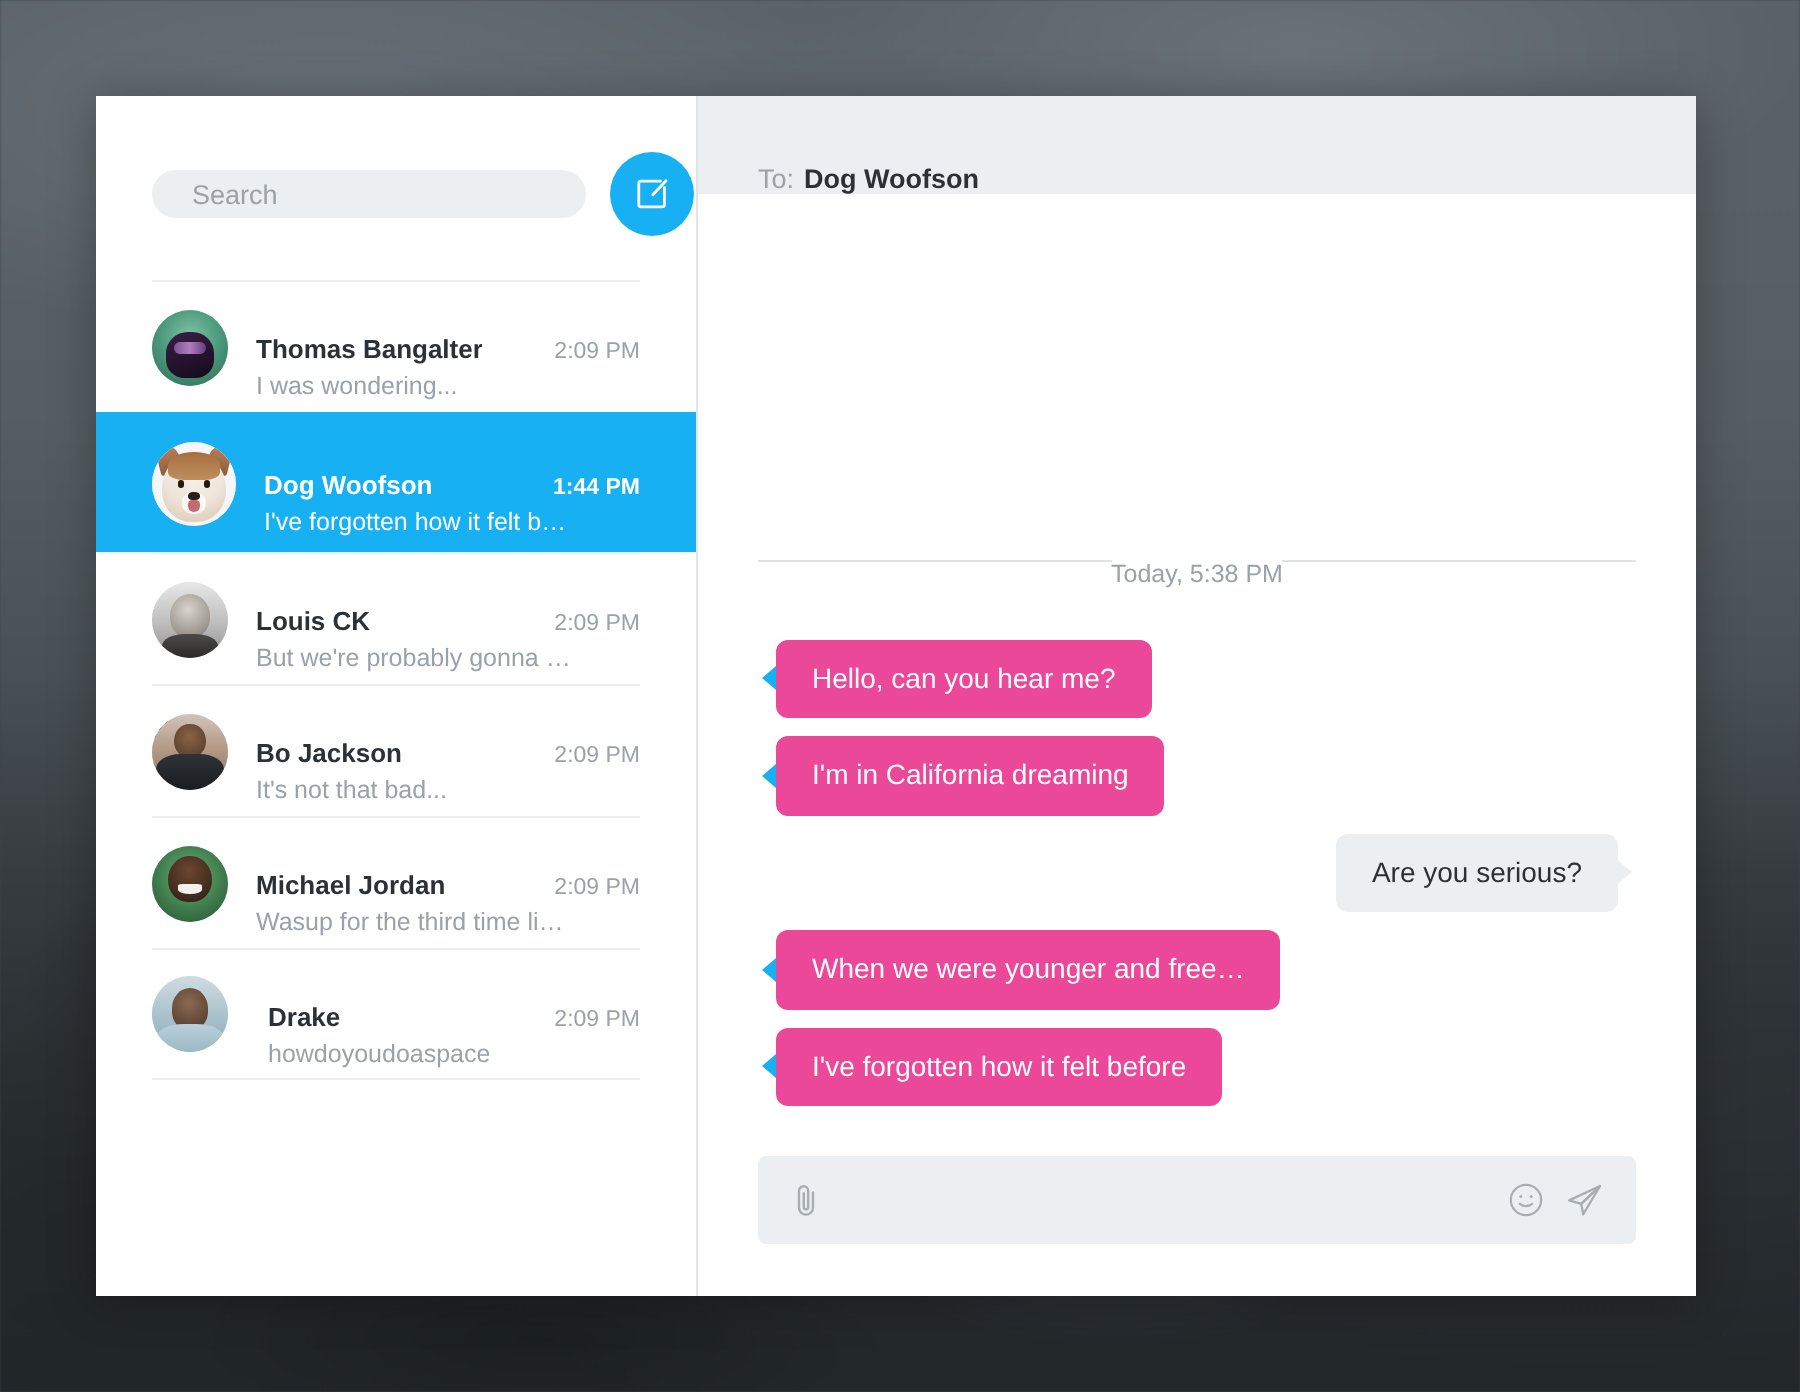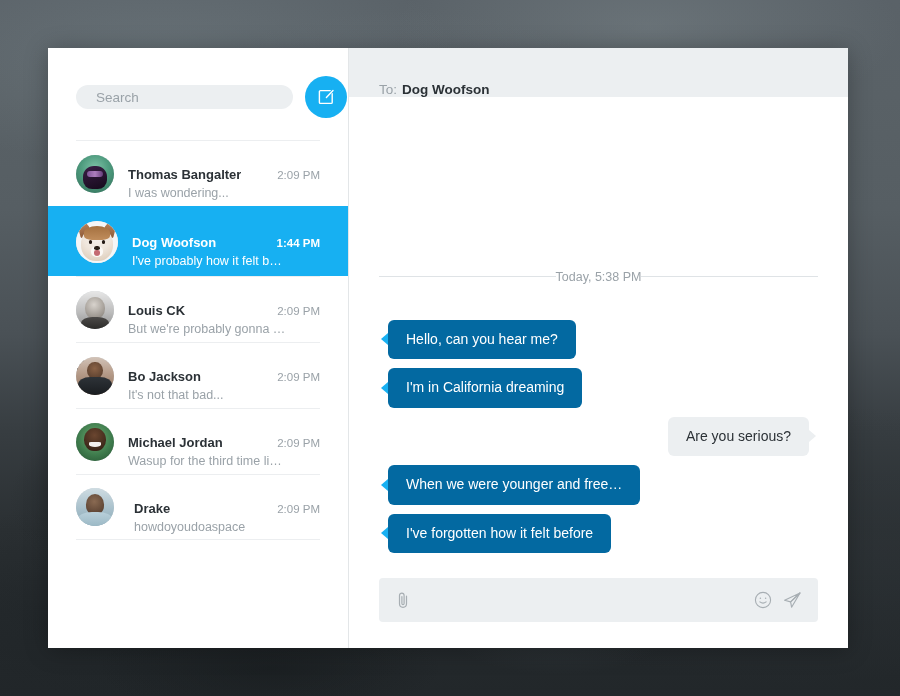--- a/index.html
+++ b/index.html
@@ -205,22 +205,21 @@
     flex: 1;
     padding: 0 30px;
     display: flex;
     flex-direction: column;
     justify-content: flex-end;
     overflow: hidden;
   }
 
   .date-divider {
     display: flex;
-    align-items: center;
-    margin-bottom: 36px;
+    margin-bottom: 26px;
   }
   .date-divider .rule {
     flex: 1;
     height: 1px;
     background: #dfe3e6;
   }
   .date-divider .date-text {
     font-size: 12.5px;
     color: #9aa2a8;
     white-space: nowrap;
@@ -233,21 +232,21 @@
   .bubble {
     position: relative;
     max-width: 72%;
     padding: 11px 18px;
     border-radius: 6px;
     font-size: 14px;
     line-height: 1.25;
     box-sizing: border-box;
   }
   .bubble.in {
-    background: #0369a1;
+    background: #ec4899;
     color: #ffffff;
     margin-left: 9px;
   }
   .bubble.out {
     background: #eceff1;
     color: #2b3136;
     margin-right: 9px;
   }
   .bubble.in::before {
     content: "";
@@ -462,21 +461,21 @@
             <div class="snout"></div>
             <div class="nose"></div>
             <div class="mouth"></div>
           </div>
         </div>
         <div class="conv-text">
           <div class="conv-row1">
             <span class="conv-name">Dog Woofson</span>
             <span class="conv-time">1:44 PM</span>
           </div>
-          <div class="conv-preview">I've probably how it felt b…</div>
+          <div class="conv-preview">I've forgotten how it felt b…</div>
         </div>
       </div>
 
       <div class="conv-item">
         <div class="avatar">
           <div class="av av-louis"></div>
         </div>
         <div class="conv-text">
           <div class="conv-row1">
             <span class="conv-name">Louis CK</span>

